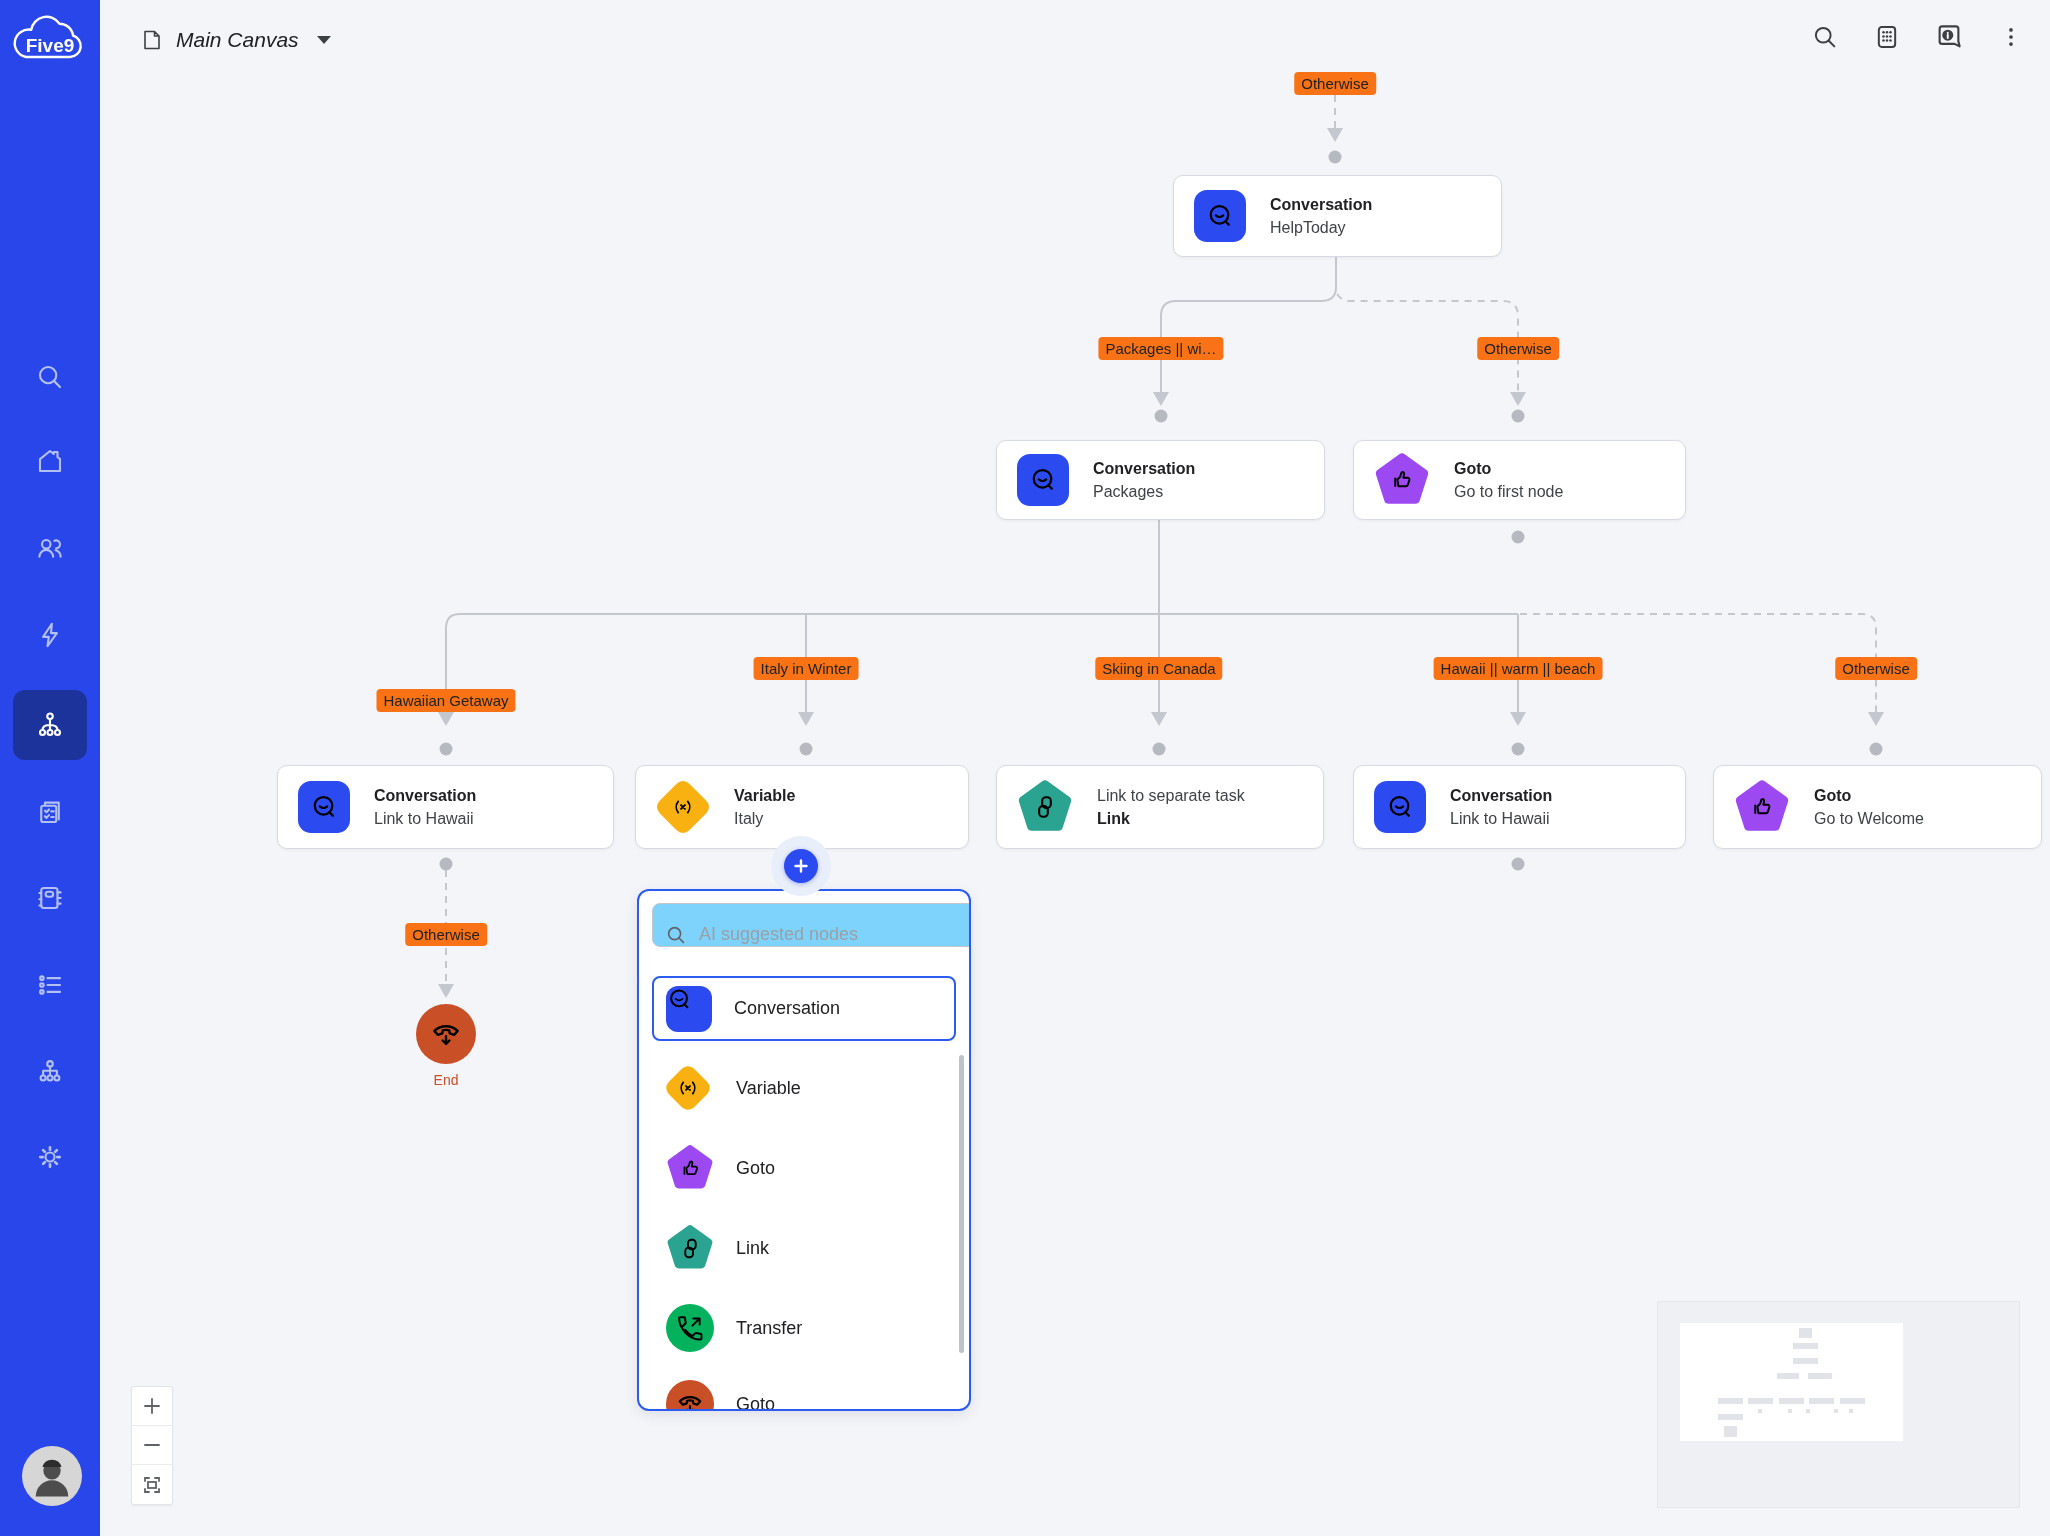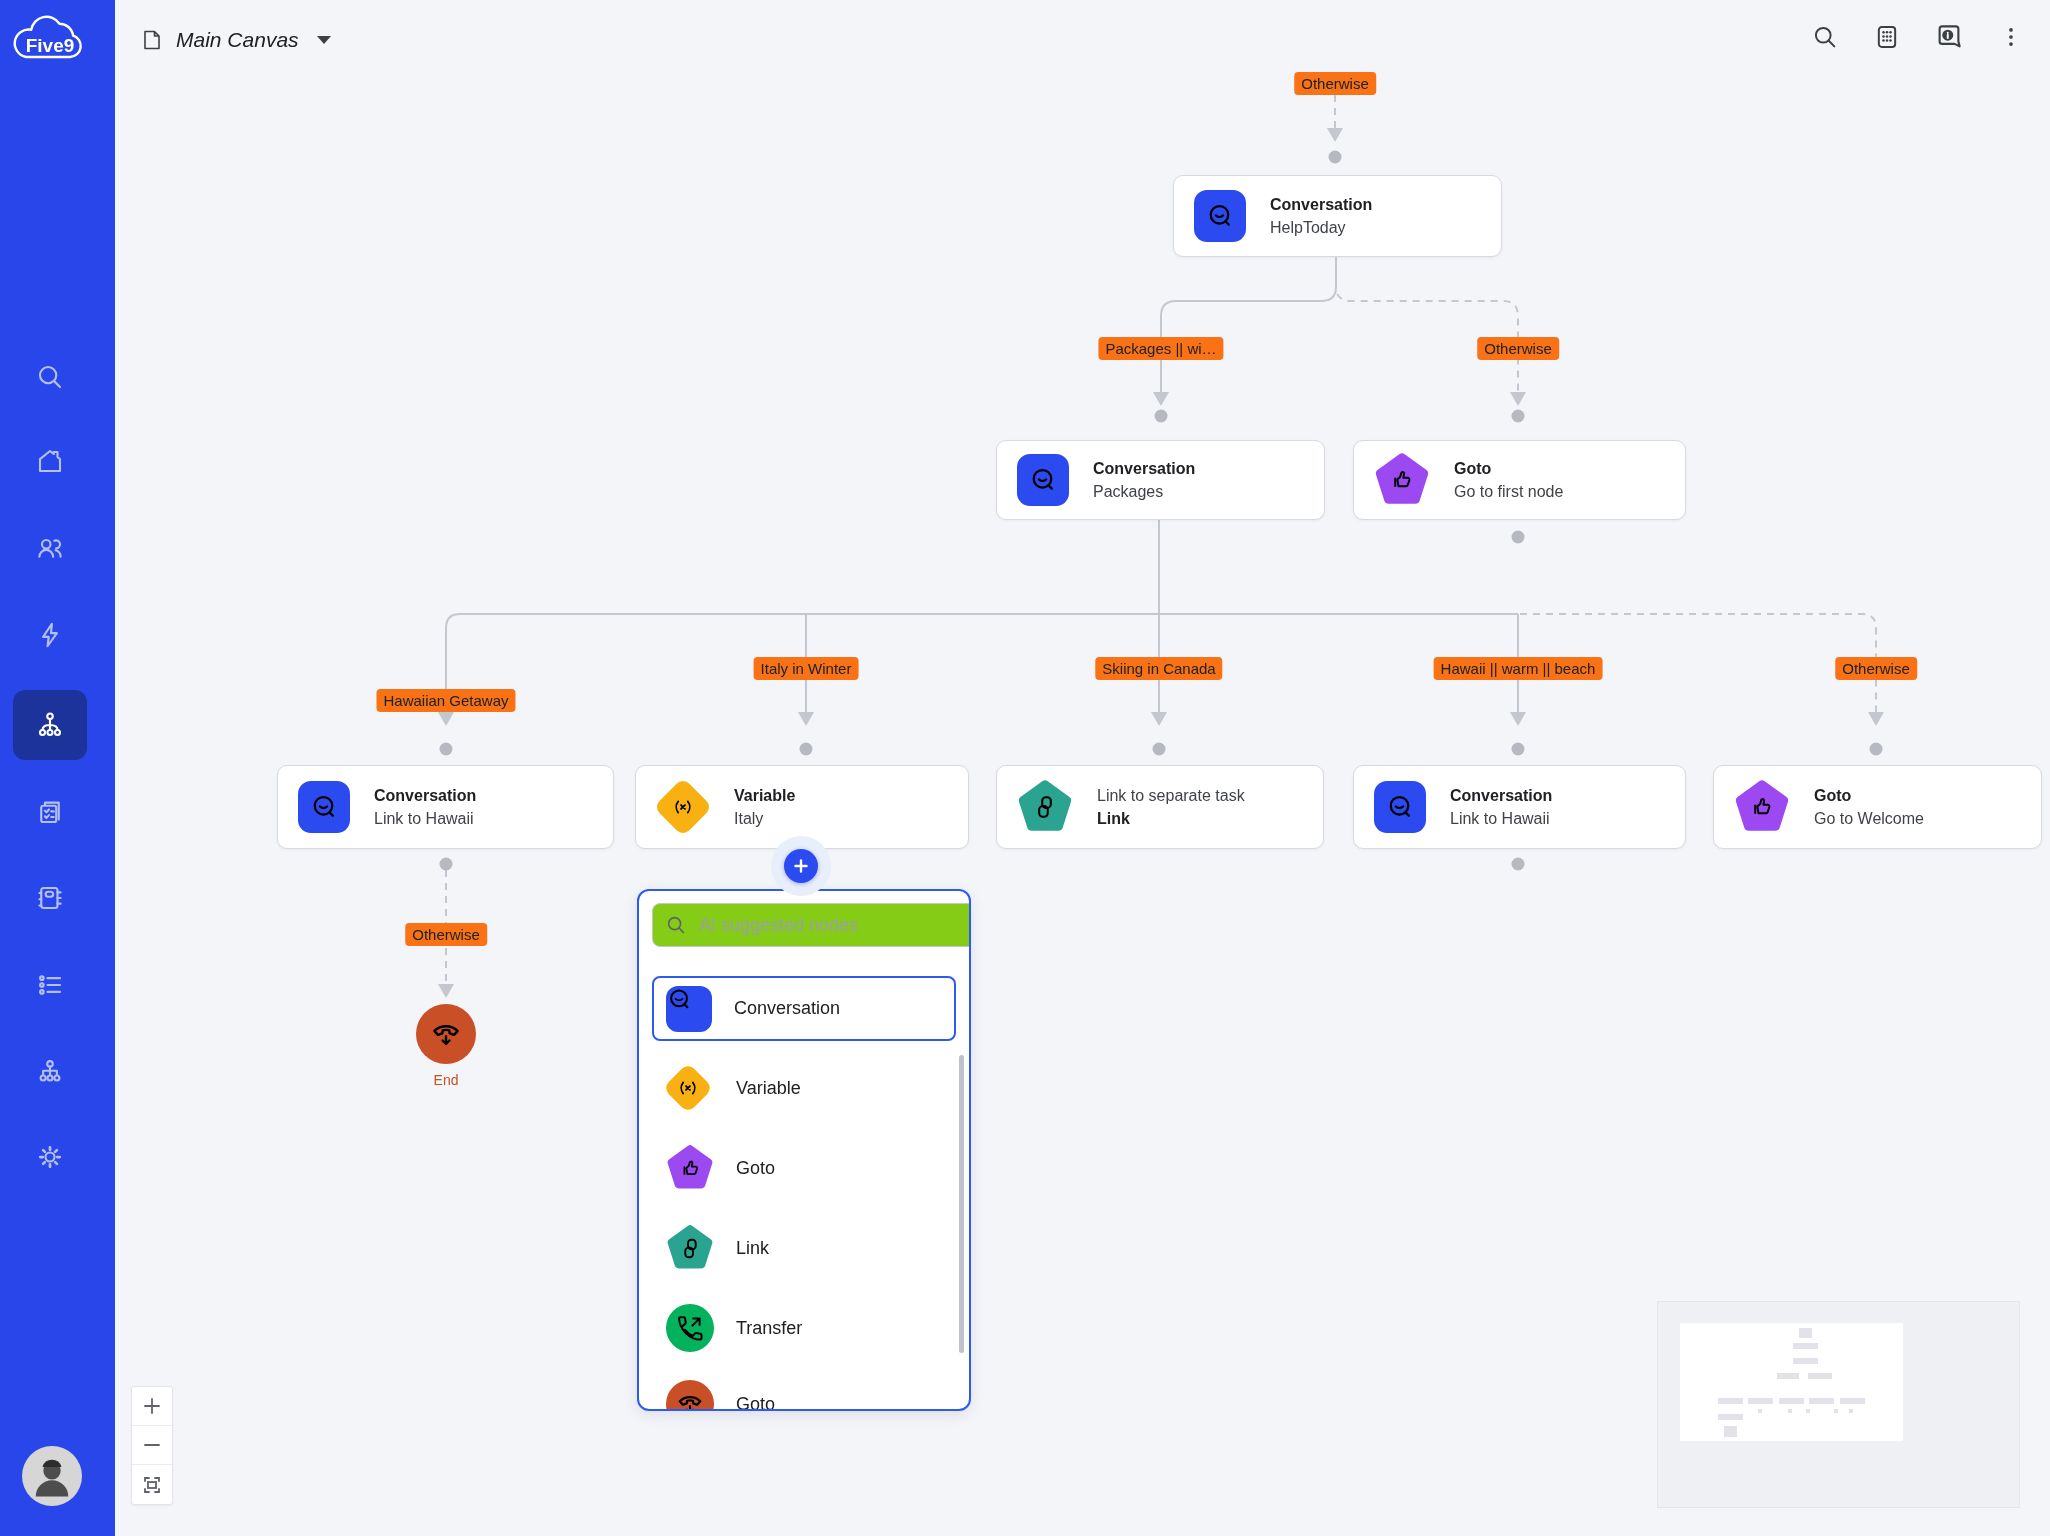--- a/index.html
+++ b/index.html
@@ -2,21 +2,21 @@
 <html><head>
 <meta charset="utf-8">
 <style>
   html,body{margin:0;padding:0;}
   body{
     width:2050px;height:1536px;overflow:hidden;position:relative;
     background:#f4f5f9;font-family:"Liberation Sans", sans-serif;
     -webkit-font-smoothing:antialiased;
   }
   
-  .sidebar{position:absolute;left:0;top:0;width:115px;height:1536px;background:#2846e9;z-index:20;}
+  .sidebar{position:absolute;left:0;top:0;width:100px;height:1536px;background:#2846e9;z-index:20;}
   .logo{position:absolute;left:6px;top:10px;width:88px;height:60px;}
   .nav-item{position:absolute;left:13px;width:74px;height:70px;display:flex;align-items:center;justify-content:center;border-radius:12px;cursor:pointer;}
   .nav-item svg{stroke:#b3c0f5;fill:none;stroke-width:1.7;stroke-linecap:round;stroke-linejoin:round;width:30px;height:30px;}
   .nav-item.active{background:#1d339c;}
   .nav-item.active svg{stroke:#ffffff;}
   .avatar{position:absolute;left:22px;top:1446px;width:60px;height:60px;border-radius:50%;background:#d6d6d6;overflow:hidden;display:flex;align-items:center;justify-content:center;cursor:pointer;}
   
   .topbar-title{position:absolute;left:140px;top:18px;height:44px;display:flex;align-items:center;gap:12px;z-index:15;cursor:pointer;font-style:italic;}
   .topbar-title svg{stroke:#3c4043;fill:none;stroke-width:1.6;}
   .tb-text{font-size:21px;font-weight:500;color:#202124;}
@@ -46,21 +46,21 @@
   .pill{position:absolute;transform:translateX(-50%);background:#f97316;padding:3px 7px;border-radius:4px;font-size:15px;color:#202124;white-space:nowrap;z-index:4;}
   .end-node{position:absolute;width:60px;height:60px;border-radius:50%;background:#c94f26;display:flex;align-items:center;justify-content:center;z-index:3;cursor:pointer;}
   .end-node svg{width:34px;height:34px;stroke:#fff;fill:none;stroke-width:1.8;stroke-linecap:round;stroke-linejoin:round;}
   .end-label{position:absolute;transform:translateX(-50%);font-size:14px;color:#c94f26;z-index:3;}
   
   .plus-halo{position:absolute;left:771px;top:836px;width:60px;height:60px;border-radius:50%;background:#e9eefb;z-index:6;}
   .plus-btn{position:absolute;left:784px;top:849px;width:34px;height:34px;border-radius:50%;background:#2b4af0;display:flex;align-items:center;justify-content:center;z-index:7;cursor:pointer;box-shadow:0 1px 4px rgba(40,70,233,.4);}
   .plus-btn svg{width:16px;height:16px;stroke:#fff;stroke-width:2.4;stroke-linecap:round;}
   
   .panel{position:absolute;left:637px;top:889px;width:330px;height:518px;background:#fff;border:2px solid #2b5bf0;border-radius:12px;z-index:5;overflow:hidden;box-shadow:0 4px 14px rgba(30,40,80,.10);}
-  .search-box{position:absolute;left:13px;top:12px;width:340px;height:44px;border:1.5px solid #c3c6cc;border-radius:8px;background:#84cc16;display:flex;align-items:center;box-sizing:border-box;}
+  .search-box{position:absolute;left:13px;top:12px;width:340px;height:44px;border:1.5px solid #c3c6cc;border-radius:8px;background:#7dd3fc;display:flex;align-items:flex-end;box-sizing:border-box;}
   .search-box svg{margin-left:12px;width:22px;height:22px;stroke:#5f6368;fill:none;stroke-width:1.8;stroke-linecap:round;}
   .search-box input{border:none;outline:none;font-size:18px;color:#202124;margin-left:10px;width:230px;font-family:"Liberation Sans",sans-serif;background:transparent;}
   .search-box input::placeholder{color:#9aa0a6;}
   .p-item{position:absolute;left:13px;width:304px;height:80px;display:flex;align-items:center;cursor:pointer;}
   .p-item .ic{margin-left:14px;}
   .p-item .lbl{margin-left:22px;font-size:18px;color:#202124;}
   .p-item.selected{height:65px;border:2px solid #2b5bf0;border-radius:8px;box-sizing:border-box;}
   .p-item.selected .ic{margin-left:12px;}
   .sq-blue.small{width:46px;height:46px;border-radius:12px;}
   .sq-blue.small svg{width:27px;height:27px;}

